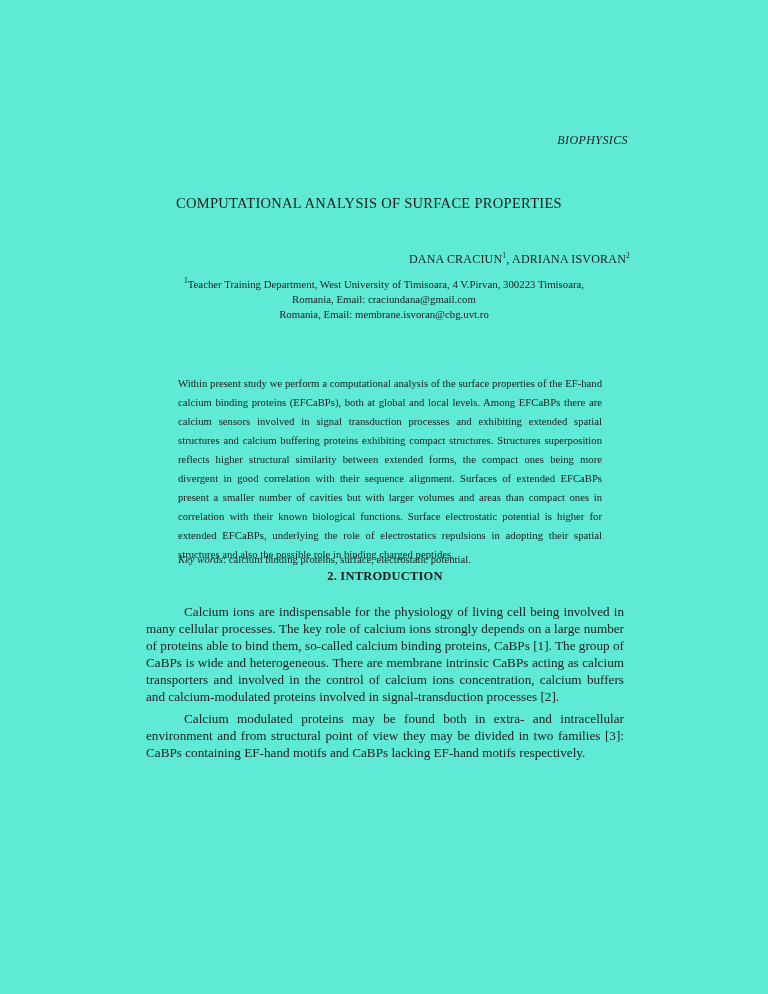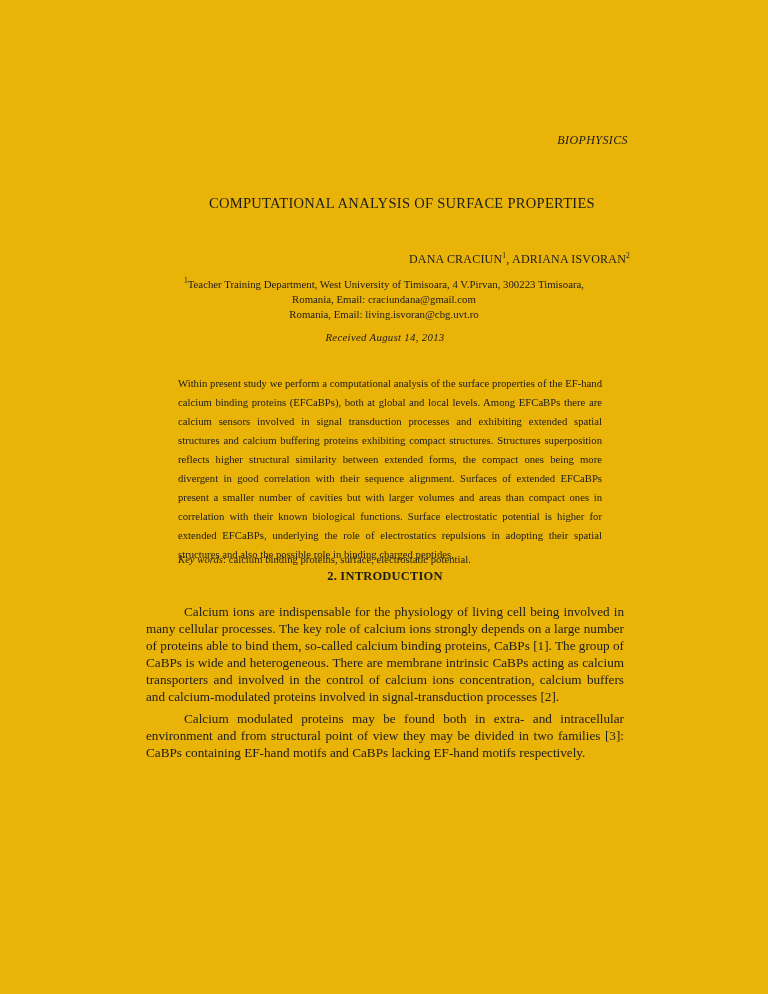--- a/index.html
+++ b/index.html
@@ -4,37 +4,37 @@
 <style>
   html, body {
     margin: 0;
     padding: 0;
     background: #ffffff;
   }
   .page {
     position: relative;
     width: 768px;
     height: 994px;
-    background: #eab308;
+    background: #5eead4;
     font-family: "Liberation Serif", serif;
     color: #1c1c1c;
     overflow: hidden;
   }
   .running-head {
     position: absolute;
     top: 133px;
     right: 140px;
     font-style: italic;
     font-size: 12px;
     letter-spacing: 0.4px;
   }
   .title {
     position: absolute;
     top: 193px;
-    left: 157px;
+    left: 124px;
     width: 490px;
     margin: 0;
     text-align: center;
     font-size: 14.5px;
     font-weight: normal;
     line-height: 20px;
     letter-spacing: 0.3px;
   }
   .authors {
     position: absolute;
@@ -130,24 +130,23 @@
     <span>COMPUTATIONAL ANALYSIS OF SURFACE PROPERTIES</span><br>
   </h1>
 
   <div class="authors">
     <span>DANA CRACIUN</span><sup class="author-sup">1</sup><span>, </span><span>ADRIANA ISVORAN</span><sup class="author-sup">2</sup>
   </div>
 
   <div class="affiliations">
     <div><sup class="affil-sup">1</sup><span>Teacher Training Department, West University of Timisoara, 4 V.Pirvan, 300223 Timisoara,</span></div>
     <div><sup class="affil-sup"></sup><span>Romania, Email: craciundana@gmail.com</span></div>
-    <div><sup class="affil-sup"></sup><span>Romania, Email: living.isvoran@cbg.uvt.ro</span></div>
+    <div><sup class="affil-sup"></sup><span>Romania, Email: membrane.isvoran@cbg.uvt.ro</span></div>
   </div>
 
-  <div class="received">Received August 14, 2013</div>
 
   <div class="abstract">Within present study we perform a computational analysis of the surface properties of the EF-hand calcium binding proteins (EFCaBPs), both at global and local levels. Among EFCaBPs there are calcium sensors involved in signal transduction processes and exhibiting extended spatial structures and calcium buffering proteins exhibiting compact structures. Structures superposition reflects higher structural similarity between extended forms, the compact ones being more divergent in good correlation with their sequence alignment. Surfaces of extended EFCaBPs present a smaller number of cavities but with larger volumes and areas than compact ones in correlation with their known biological functions. Surface electrostatic potential is higher for extended EFCaBPs, underlying the role of electrostatics repulsions in adopting their spatial structures and also the possible role in binding charged peptides.</div>
 
   <div class="keywords">
     <em>Key words</em><span>: calcium binding proteins, surface, electrostatic potential.</span>
   </div>
 
   <h2 class="section-heading">2. INTRODUCTION</h2>
 
   <div class="body-text">

